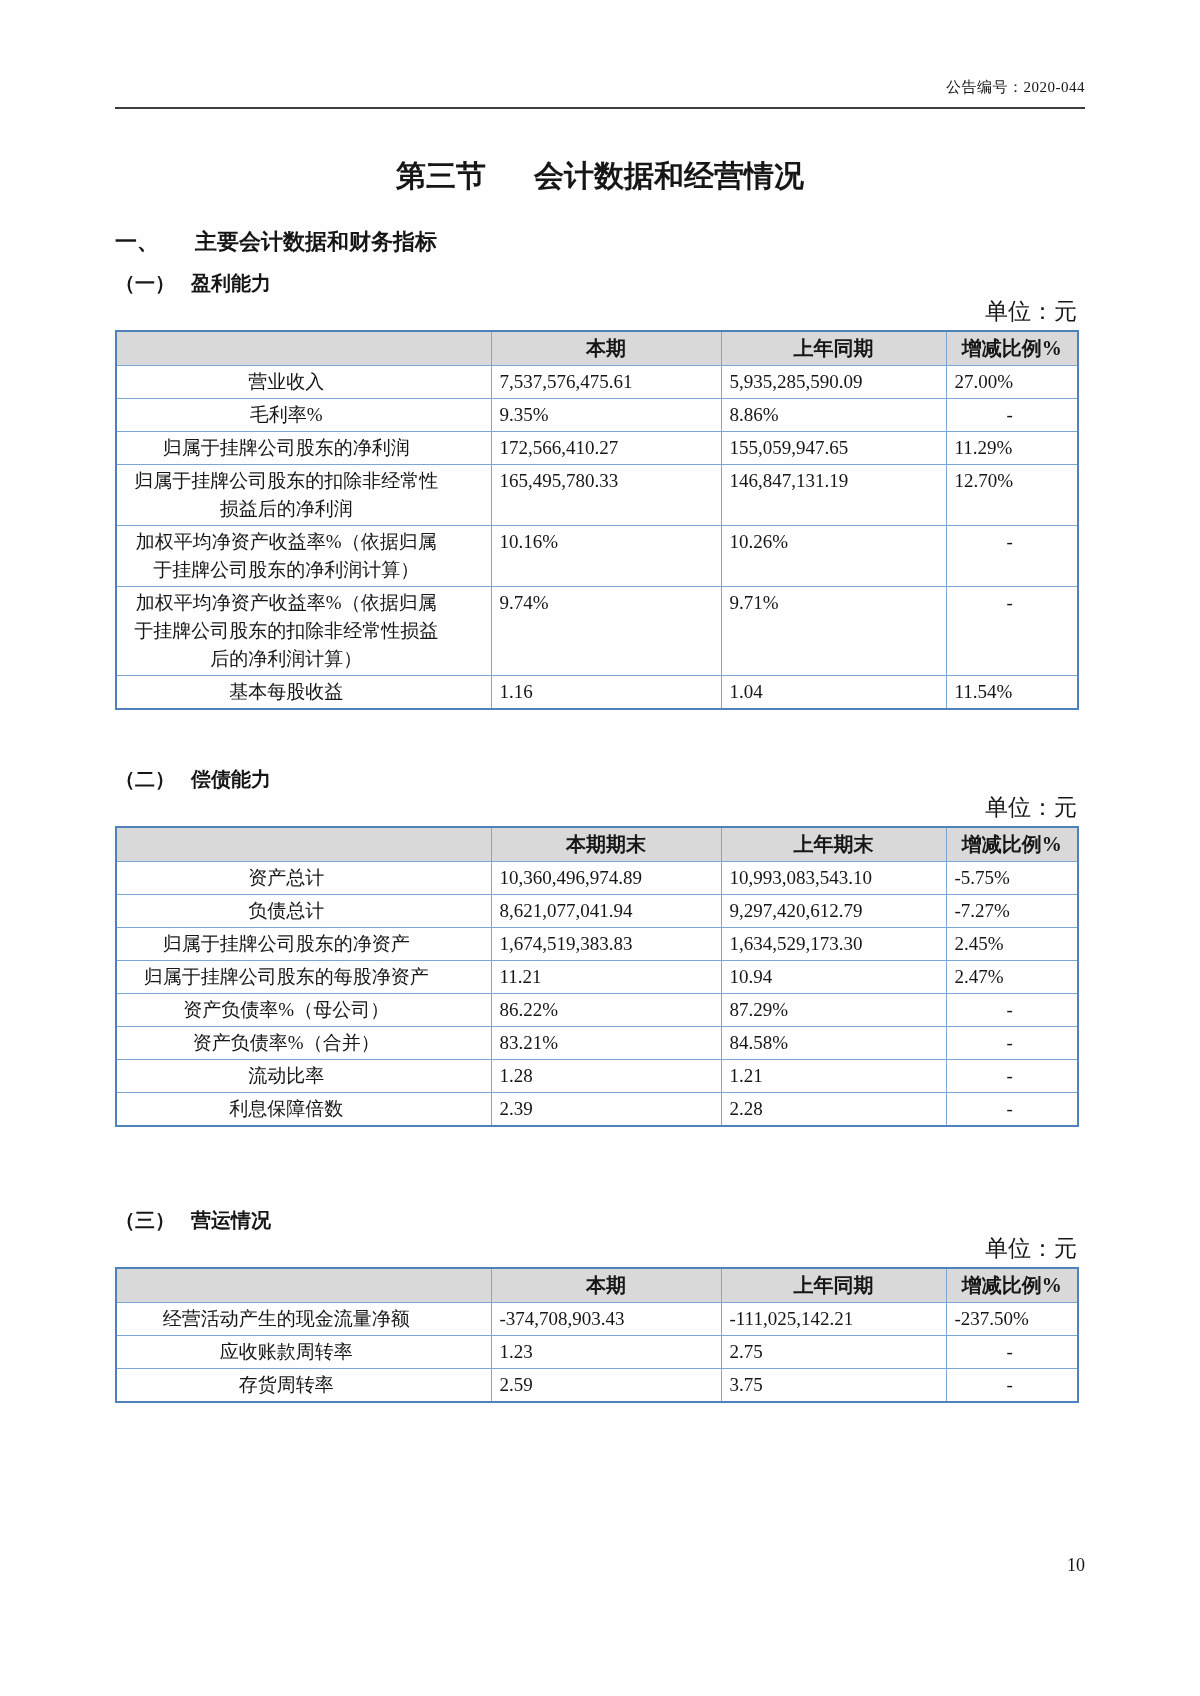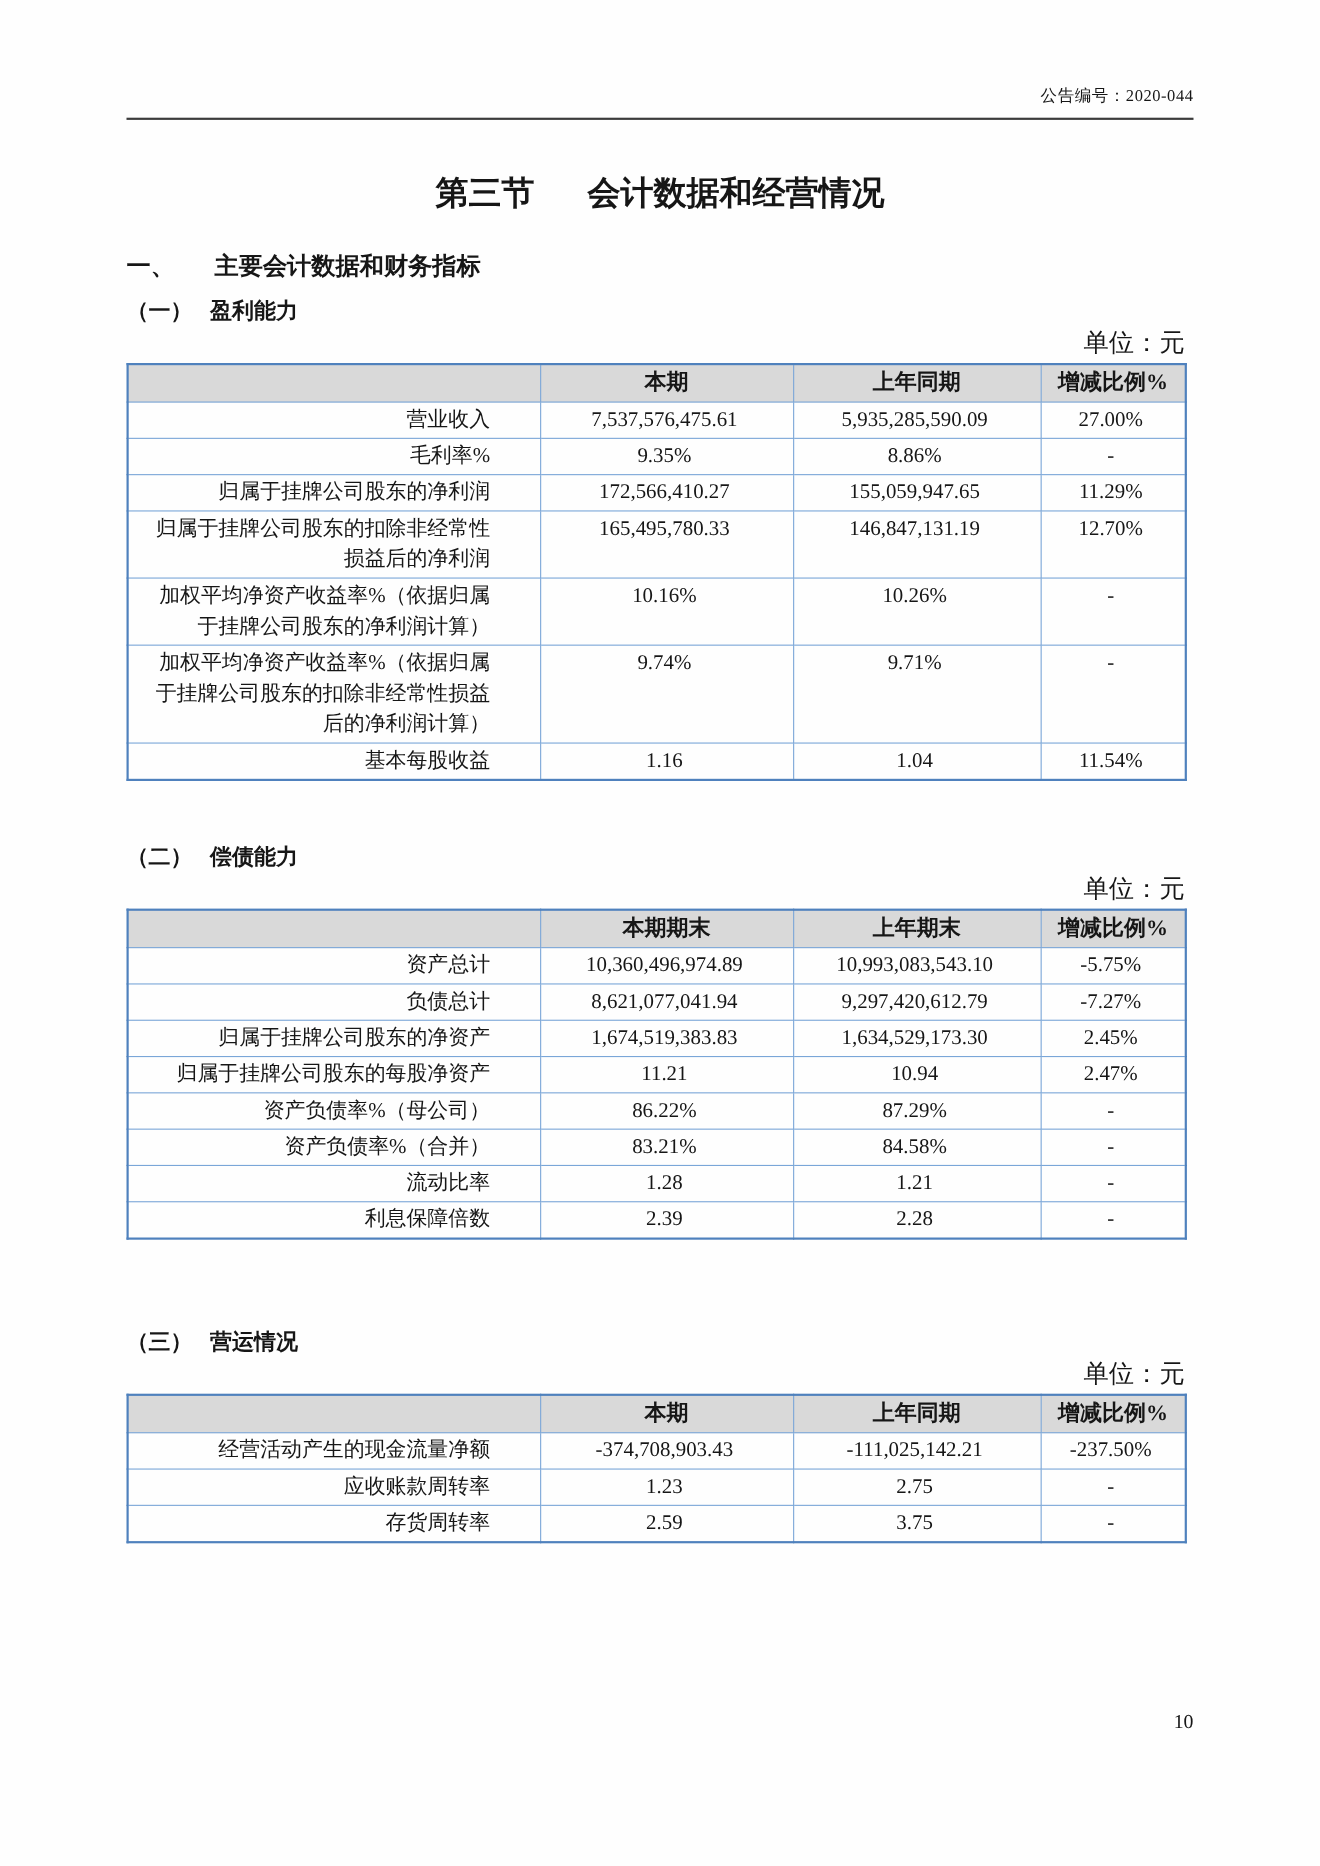--- a/index.html
+++ b/index.html
@@ -82,22 +82,22 @@
     line-height: 27px;
     margin-top: 24px;
   }
   table.fin-table td {
     font-size: 19px;
     line-height: 28px;
     height: 31px;
     padding: 2px 8px;
     background: #fefefe;
   }
-  table.fin-table td.label { text-align: right; padding: 2px 45px 2px 10px; }
-  table.fin-table td.num  { text-align: center; padding-right: 12px; }
+  table.fin-table td.label { text-align: center; padding: 2px 45px 2px 10px; }
+  table.fin-table td.num  { text-align: left; padding-right: 12px; }
   table.fin-table td.dash { text-align: center; }
   .page-footer {
     position: absolute;
     top: 1555px;
     left: 115px;
     width: 970px;
     text-align: right;
     font-size: 18px;
   }
 </style>

